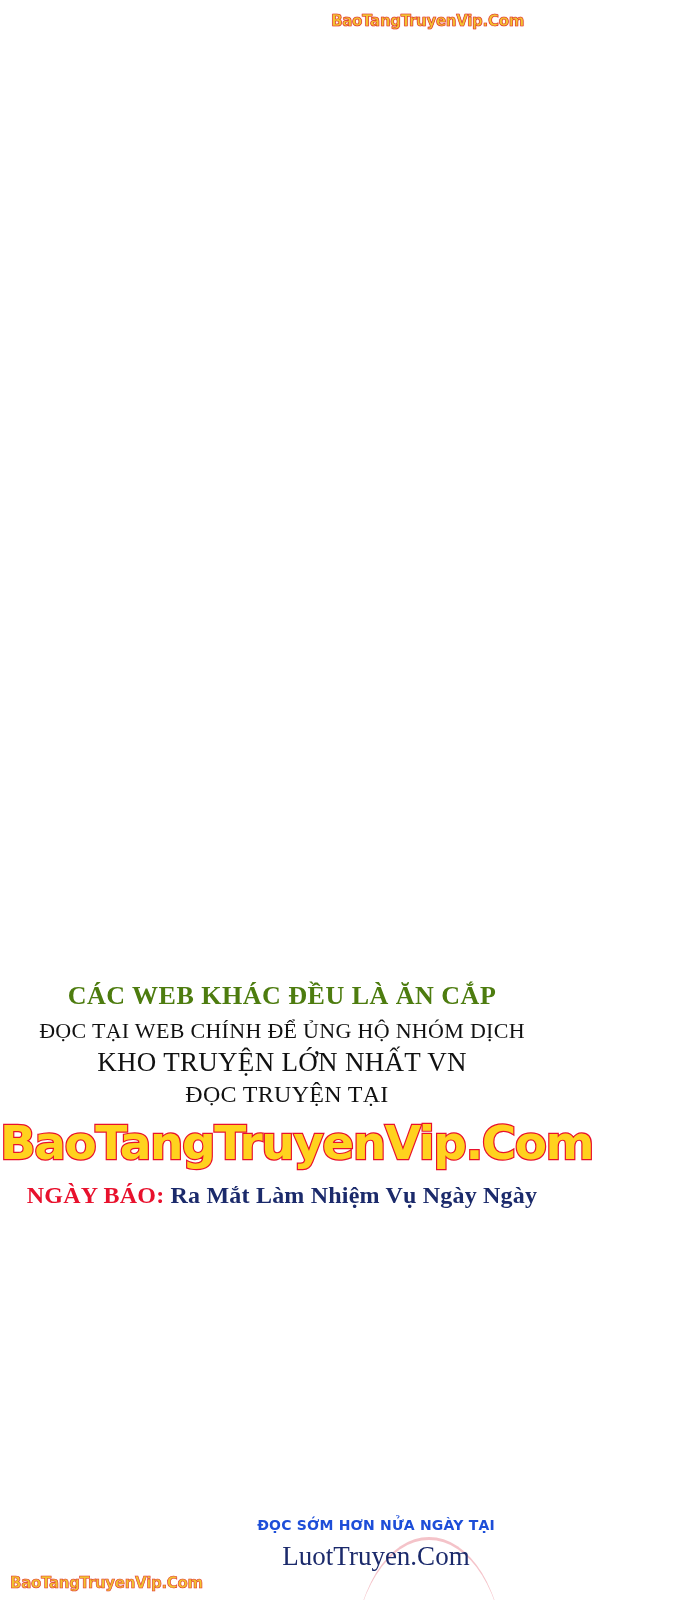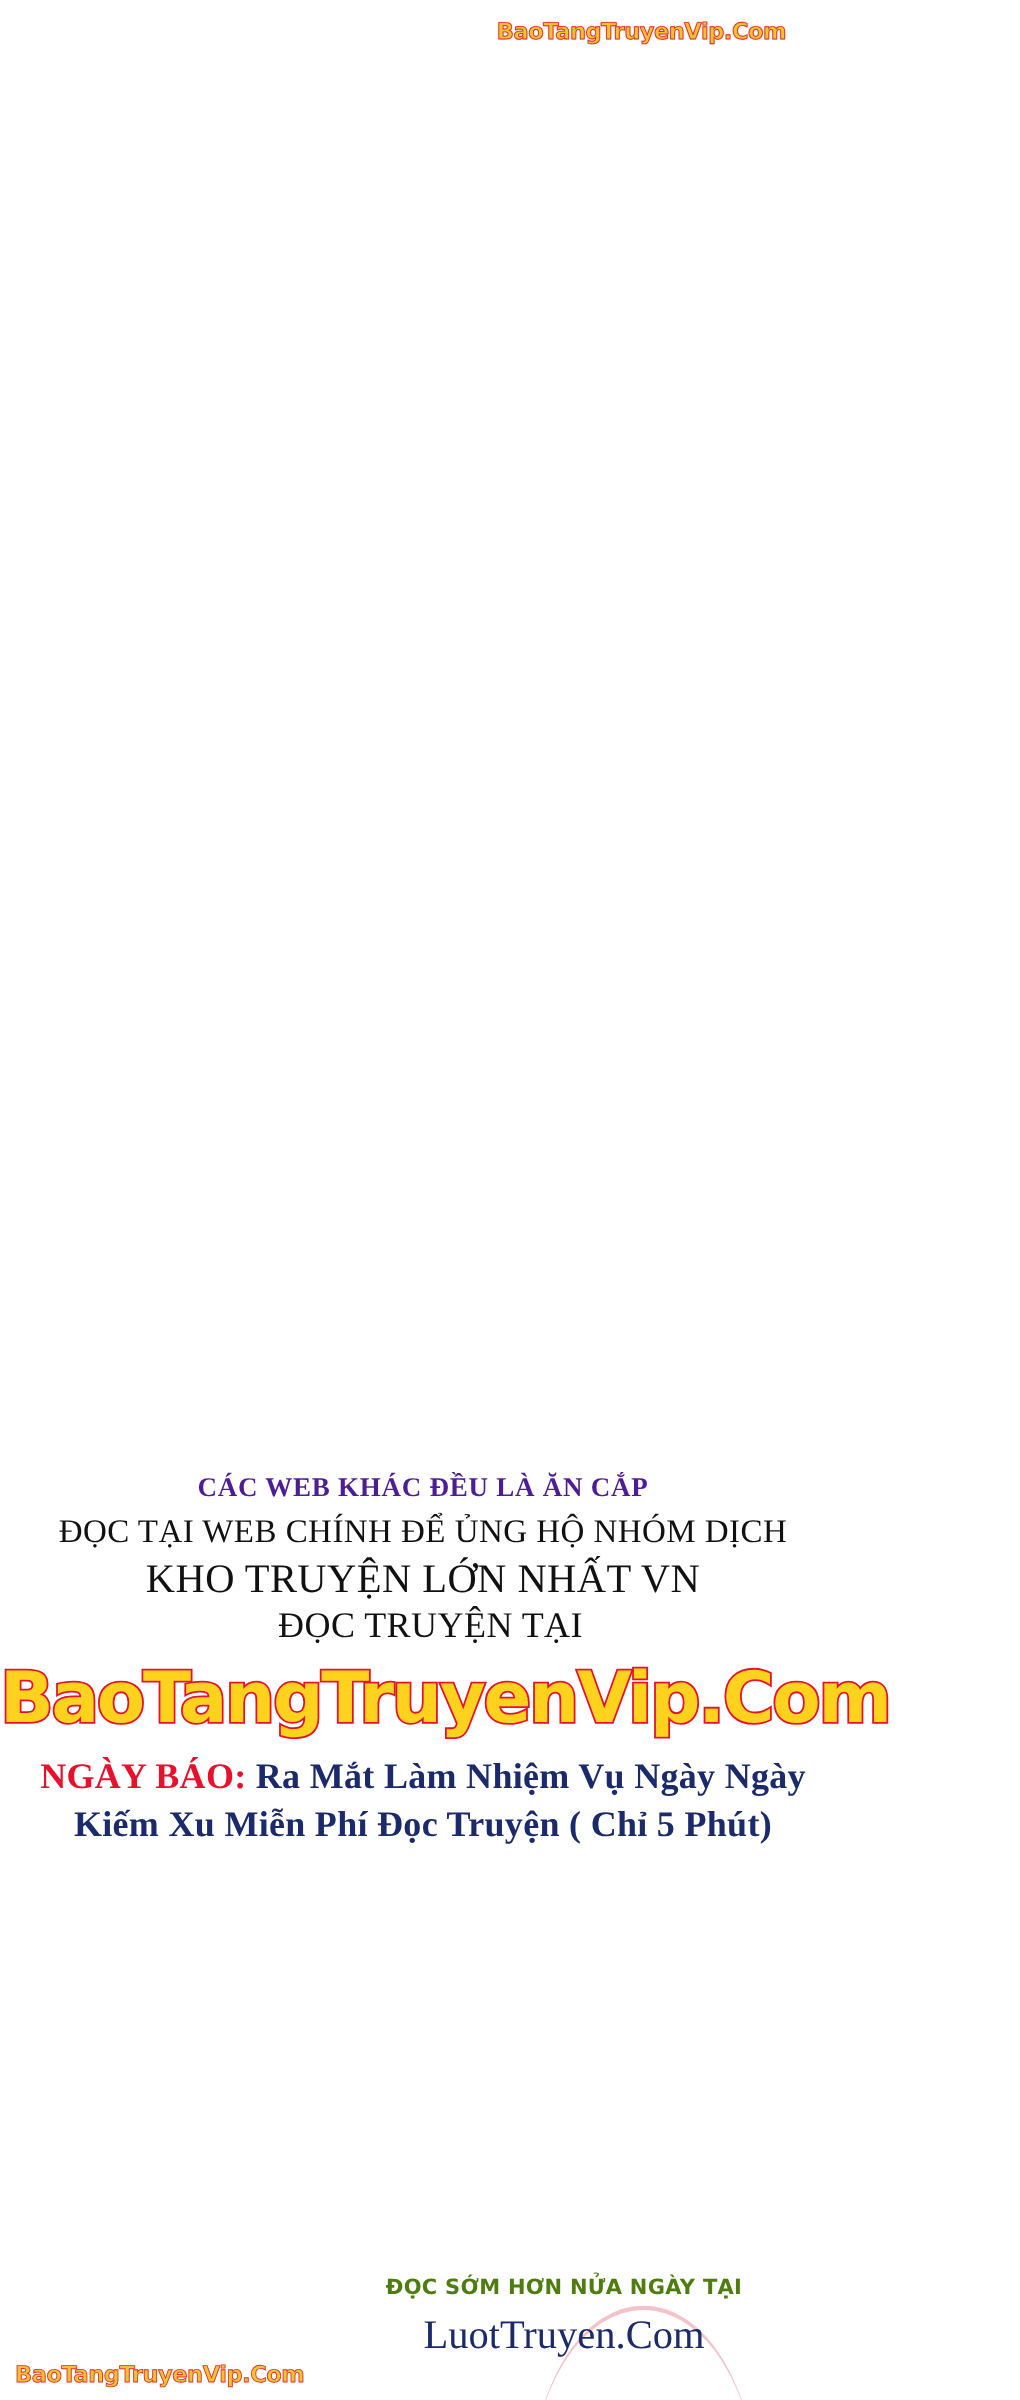--- a/index.html
+++ b/index.html
@@ -42,22 +42,22 @@
     position: absolute;
     left: 0;
     right: 0;
     top: 980px;
     text-align: center;
   }
 
   .promo-line1 {
     font-family: "Liberation Serif", serif;
     font-weight: bold;
-    font-size: 18px;
-    color: #4c1d95;
+    font-size: 26px;
+    color: #4d7c0f;
     letter-spacing: 0.5px;
     line-height: 1.25;
     margin-bottom: 4px;
   }
 
   .promo-line2,
   .promo-line3,
   .promo-line4 {
     font-family: "Liberation Serif", serif;
     font-size: 22px;
@@ -105,21 +105,21 @@
     position: absolute;
     right: 38px;
     bottom: 28px;
     text-align: center;
     width: 300px;
   }
   .bottom-caption {
     font-family: "DejaVu Sans", sans-serif;
     font-weight: bold;
     font-size: 14px;
-    color: #4d7c0f;
+    color: #1d4ed8;
     letter-spacing: 0.2px;
     margin-bottom: 8px;
     white-space: nowrap;
   }
   .bottom-brand {
     font-family: "Liberation Serif", serif;
     font-weight: normal;
     font-size: 27px;
     color: #1b2a6b;
     letter-spacing: 0px;
@@ -161,21 +161,20 @@
 
   <div class="promo">
     <div class="promo-line1">CÁC WEB KHÁC ĐỀU LÀ ĂN CẮP</div>
     <div class="promo-line2">ĐỌC TẠI WEB CHÍNH ĐỂ ỦNG HỘ NHÓM DỊCH</div>
     <div class="promo-line3">KHO TRUYỆN LỚN NHẤT VN</div>
     <div class="promo-line4">ĐỌC TRUYỆN TẠI</div>
     <div class="promo-brand">BaoTangTruyenVip.Com</div>
     <div class="promo-notice">
       <span>NGÀY BÁO:</span><span class="notice-rest"> Ra Mắt Làm Nhiệm Vụ Ngày Ngày</span>
     </div>
-    <div class="promo-notice2">Kiếm Xu Miễn Phí Đọc Truyện ( Chỉ 5 Phút)</div>
   </div>
 
   <div class="arc-deco"></div>
 
   <div class="bottom-right">
     <div class="bottom-caption">ĐỌC SỚM HƠN NỬA NGÀY TẠI</div>
     <div class="bottom-brand">LuotTruyen.Com</div>
   </div>
 
   <div class="bottom-left-watermark">BaoTangTruyenVip.Com</div>

